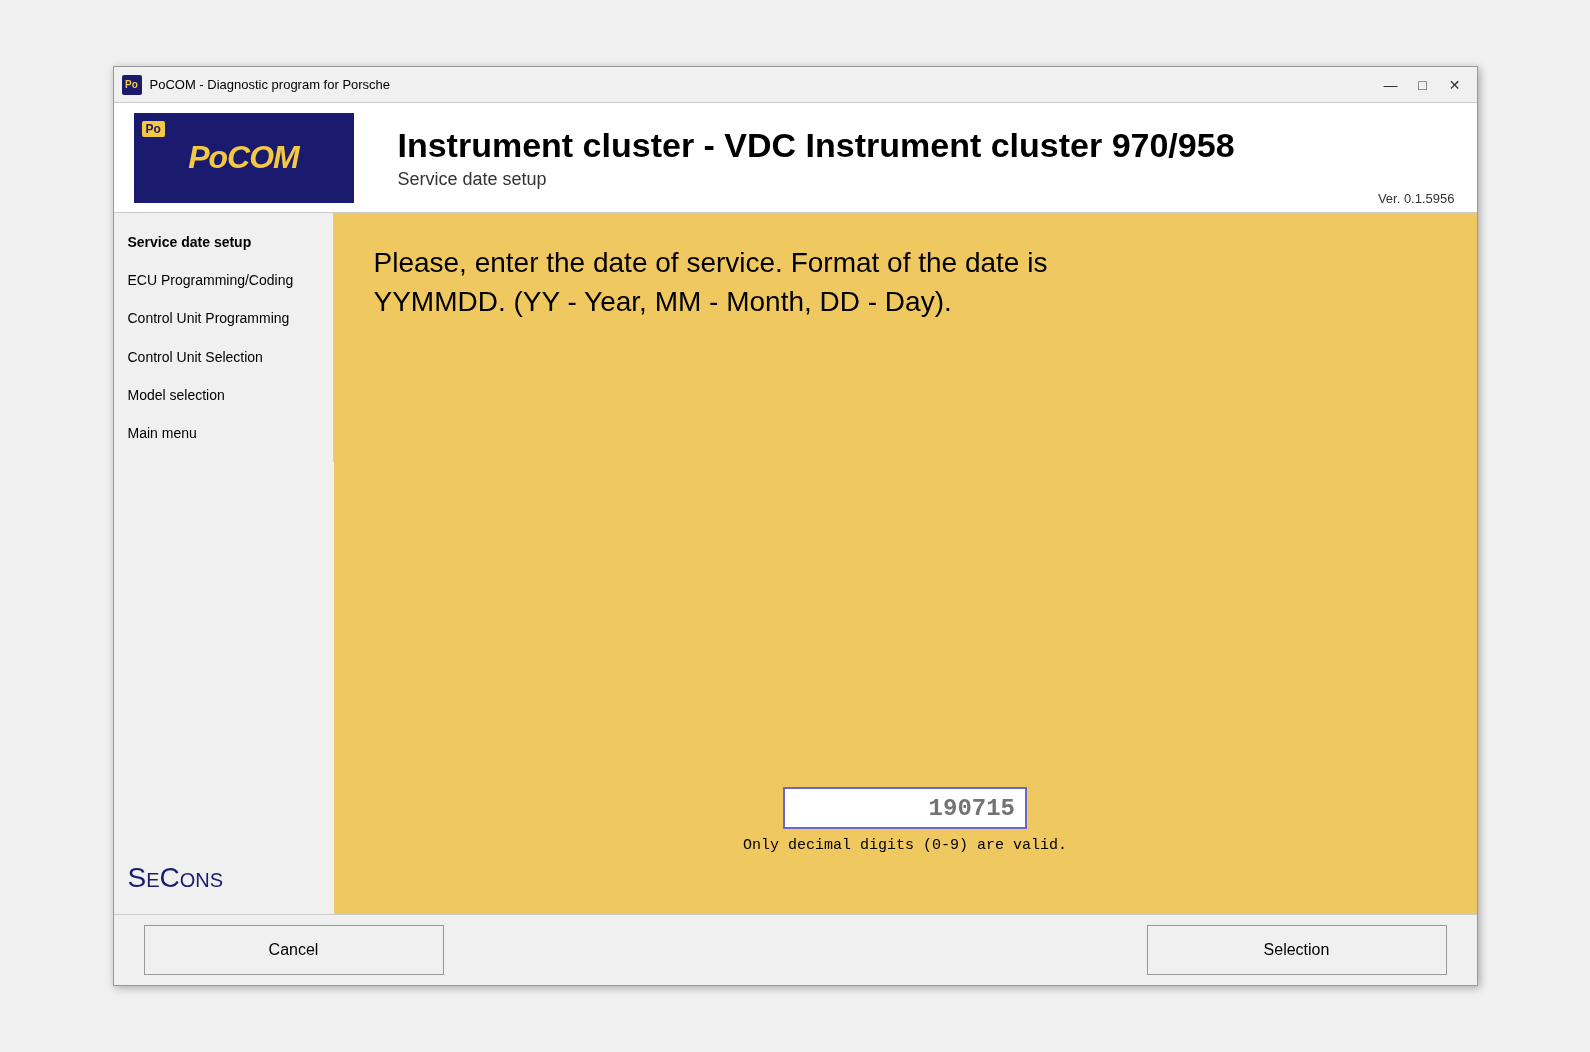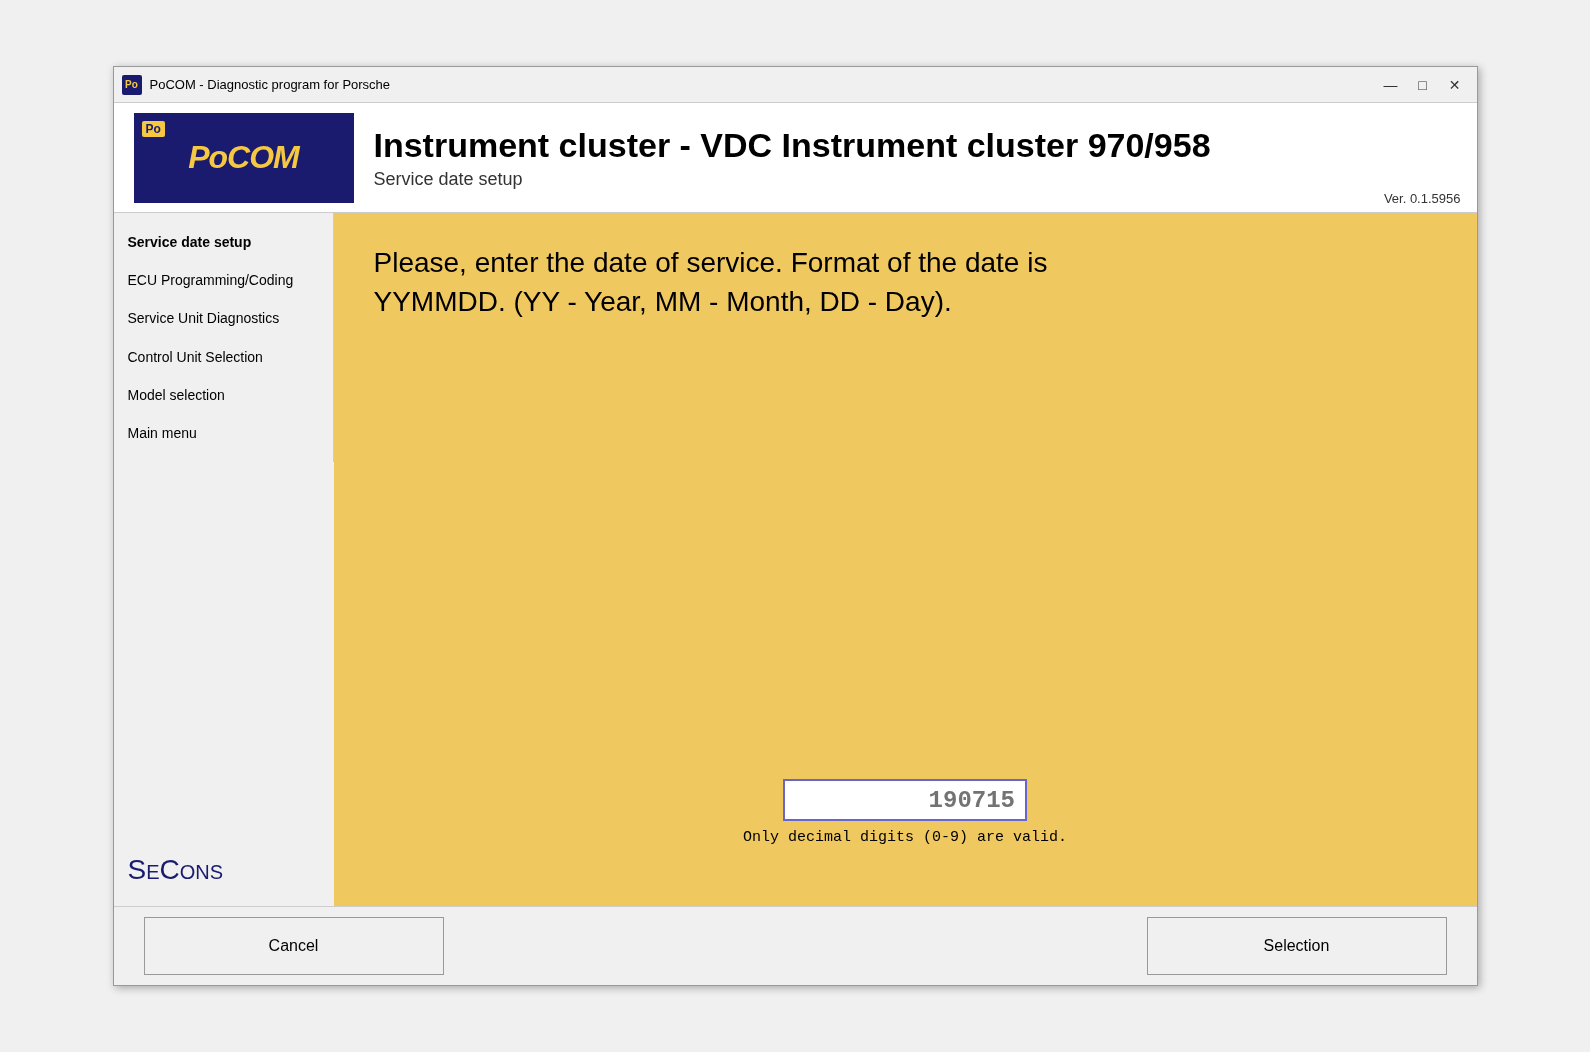--- a/index.html
+++ b/index.html
@@ -115,20 +115,21 @@
       color: #1a1a6e;
       padding: 1px 4px;
       font-weight: bold;
       border-radius: 2px;
     }
 
     .header-title-area {
       flex: 1;
       position: relative;
       z-index: 2;
+      margin-left: 24px;
     }
 
     .header-watermark {
       position: absolute;
       top: 50%;
       left: 50%;
       transform: translate(-50%, -50%);
       font-size: 72px;
       color: rgba(0,0,0,0.07);
       white-space: nowrap;
@@ -148,21 +149,21 @@
     .header-subtitle {
       font-size: 18px;
       color: #333;
       margin-top: 4px;
       position: relative;
       z-index: 2;
     }
 
     .ver-label {
       position: absolute;
-      right: 16px;
+      right: 22px;
       bottom: 6px;
       font-size: 13px;
       color: #333;
     }
 
     .main-content {
       flex: 1;
       display: flex;
       overflow: hidden;
     }
@@ -254,21 +255,21 @@
       justify-content: space-between;
       padding: 10px 30px;
       background: #f0f0f0;
       border-top: 1px solid #ccc;
       flex-shrink: 0;
       position: relative;
     }
 
     .action-btn {
       width: 300px;
-      height: 58px;
+      height: 50px;
       background: #f0f0f0;
       border: 1px solid #999;
       font-size: 16px;
       cursor: pointer;
       color: #000;
     }
 
     .sidebar-wrapper {
       position: relative;
       width: 220px;
@@ -303,21 +304,21 @@
     </div>
     <div class="ver-label">Ver. 0.1.5956</div>
   </div>
 
   <div class="main-content">
 
     <div class="sidebar-wrapper">
       <div class="sidebar">
         <div class="sidebar-item active">Service date setup</div>
         <div class="sidebar-item">ECU Programming/Coding</div>
-        <div class="sidebar-item">Service Unit Diagnostics</div>
+        <div class="sidebar-item">Control Unit Programming</div>
         <div class="sidebar-item">Control Unit Selection</div>
         <div class="sidebar-item">Model selection</div>
         <div class="sidebar-item">Main menu</div>
       </div>
       <div class="sidebar-footer">SeCons</div>
     </div>
 
     <div class="content-area">
       <div class="instruction-text">Please, enter the date of service. Format of the date is YYMMDD. (YY - Year, MM - Month, DD - Day).</div>
 

